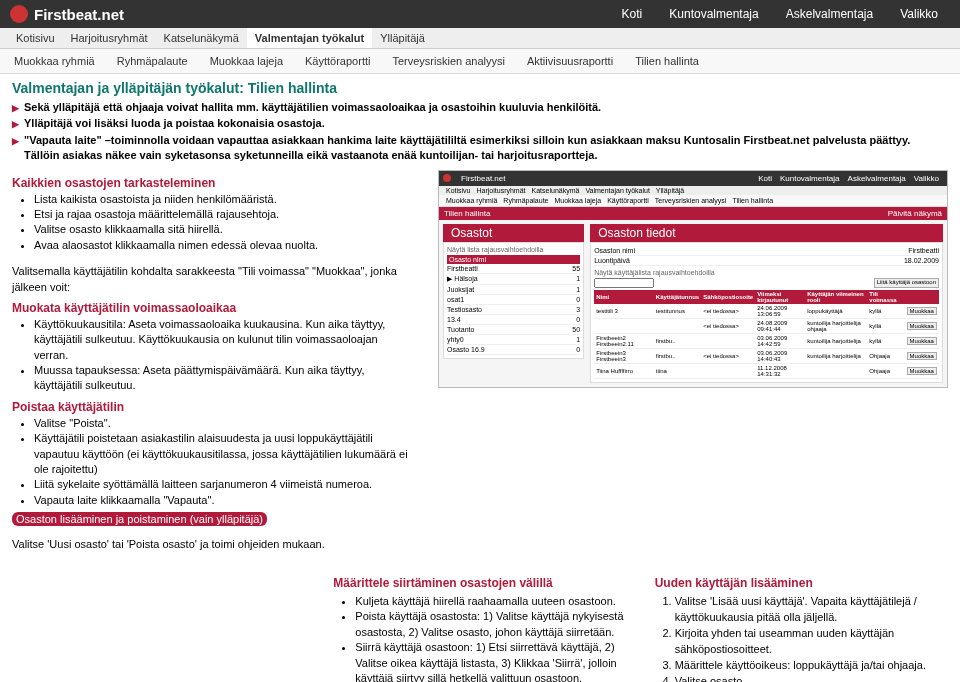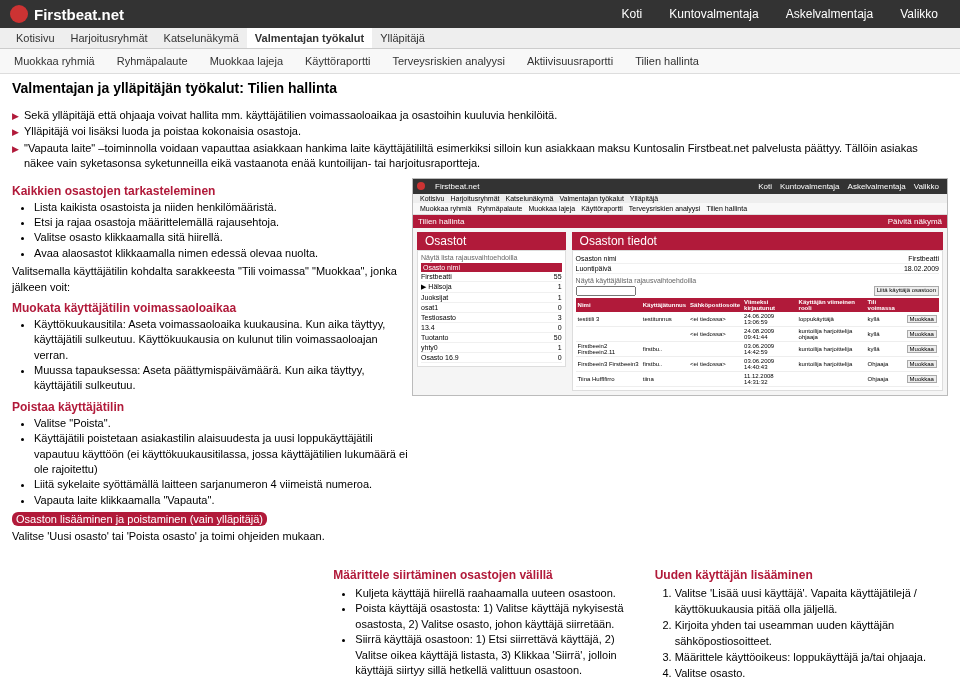--- a/index.html
+++ b/index.html
@@ -9,30 +9,30 @@
 .logo-icon { width: 18px; height: 18px; border-radius: 50%; background: #c33; margin-right: 6px; display: inline-block; }
 .spacer { flex: 1; }
 .nav-main a { color: #fff; text-decoration: none; padding: 6px 12px; font-size: 12px; }
 .subnav1 { background: #eee; border-bottom: 1px solid #ccc; padding: 0 8px; display: flex; }
 .subnav1 a { padding: 4px 8px; font-size: 11px; color: #333; text-decoration: none; }
 .subnav1 a.active { background: #fff; font-weight: bold; }
 .subnav2 { background: #f8f8f8; border-bottom: 1px solid #ddd; padding: 3px 8px; display: flex; gap: 10px; }
 .subnav2 a { font-size: 11px; color: #333; text-decoration: none; padding: 3px 6px; }
 .subnav2 a.active { font-weight: normal; }
 .content { padding: 6px 12px; }
-.title { color: #000000; font-weight: bold; font-size: 14px; margin-bottom: 12px; }
-.bullets { list-style: none; }
+.title { color: #0f766e; font-weight: bold; font-size: 14px; margin-bottom: 4px; }
+.bullets { list-style: none; font-weight: bold; }
 .bullets li { font-size: 11px; padding-left: 12px; position: relative; line-height: 1.4; margin-bottom: 1px; }
 .bullets li:before { content: "▶"; color: #b11a3a; font-size: 9px; position: absolute; left: 0; top: 2px; }
-.two-col { display: flex; gap: 0; margin-top: 6px; }
+.two-col { display: flex; gap: 26px; margin-top: 6px; }
 .left-col { width: 400px; }
 .right-col { flex: 1; }
 .section-head { color: #b11a3a; font-weight: bold; font-size: 12px; margin-top: 6px; margin-bottom: 2px; }
 .stdlist { list-style: disc; margin-left: 22px; font-size: 11px; line-height: 1.4; }
-.para { font-size: 11px; line-height: 1.4; margin-top: 3px; }
+.para { font-size: 11px; line-height: 1.4; margin-top: 11px; }
 .screenshot { border: 1px solid #bbb; background: #f5f5f5; width: 100%; font-size: 8px; }
 .ss-header { background: #333; color: #fff; display: flex; padding: 2px 4px; align-items: center; }
 .ss-header .mini { font-size: 8px; padding: 1px 4px; }
 .ss-sub1 { background: #eee; display: flex; padding: 0 4px; }
 .ss-sub1 span { font-size: 7px; padding: 1px 3px; }
 .ss-sub2 { background: #f8f8f8; display: flex; padding: 1px 4px; border-bottom: 1px solid #ddd; }
 .ss-sub2 span { font-size: 7px; padding: 1px 3px; }
 .ss-bar { background: #b11a3a; color: #fff; padding: 2px 5px; font-size: 8px; display: flex; justify-content: space-between; }
 .ss-body { display: flex; gap: 6px; padding: 4px; }
 .ss-panel { flex: 1; }

